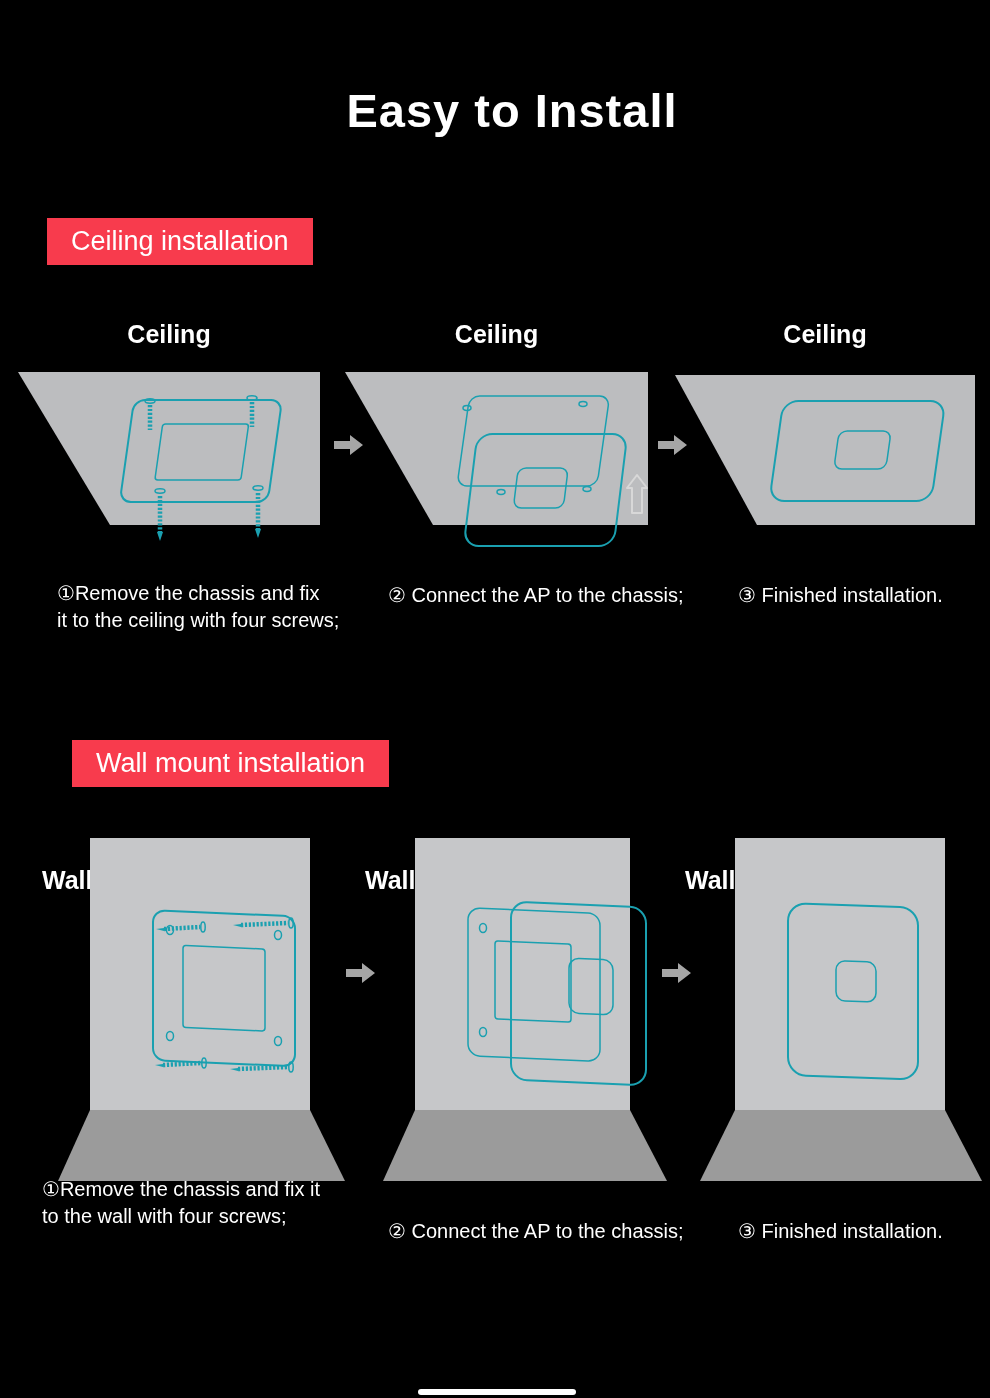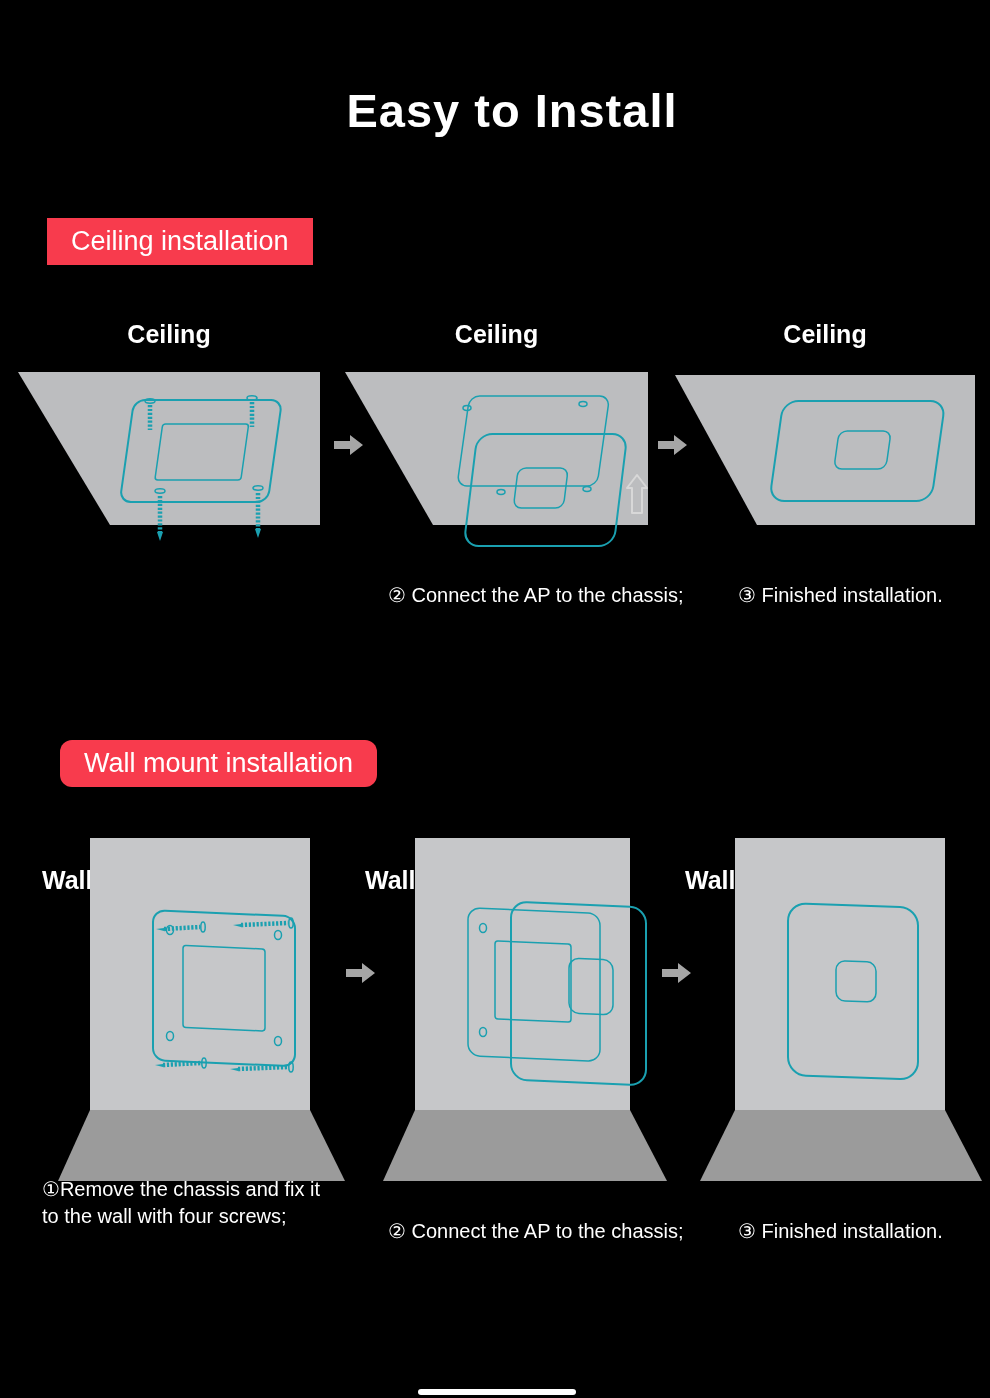--- a/index.html
+++ b/index.html
@@ -9,21 +9,21 @@
   }
   .title {
     position:absolute; top:74px; left:8px; width:100%; margin:9px;
     text-align:center; font-size:47px; font-weight:700; letter-spacing:1px; color:var(--text-white,#fff);
   }
   .badge {
     position:absolute; background:var(--badge-red,#f83b4d); color:#fff;
     font-size:27px; line-height:47px; height:47px; padding:0 24px; white-space:nowrap;
   }
   .badge-ceiling { left:47px; top:218px;text-align:right; }
-  .badge-wall    { left:60px; top:740px;border-radius:12px; }
+  .badge-wall    { left:72px; top:740px; }
   .panel-label { position:absolute; font-size:25px; font-weight:700; color:var(--text-white,#fff); }
   .lc { top:320px; text-align:center; }
   .lc1 { left:18px;  width:302px; }
   .lc2 { left:345px; width:303px; }
   .lc3 { left:675px; width:300px; }
   .lw { top:845px;margin-top:21px; }
   .lw1 { left:42px; }
   .lw2 { left:365px; }
   .lw3 { left:685px; }
   .ill { position:absolute; }
@@ -121,20 +121,22 @@
   </svg>
 
   <svg class="ill ill-c3" width="300" height="155" viewBox="0 0 300 155">
     <polygon class="ceil-face" points="0,0 300,0 300,150 82,150"></polygon>
     <g>
       <rect class="teal" x="112" y="26" width="162" height="100" rx="15" transform="skewX(-8)"></rect>
       <rect class="teal-thin" x="172" y="56" width="52" height="38" rx="8" transform="skewX(-8)"></rect>
     </g>
   </svg>
 
+  <div class="caption cap-c1">①Remove the chassis and fix
+it to the ceiling with four screws;</div>
   <div class="caption cap-c2">② Connect the AP to the chassis;</div>
   <div class="caption cap-c3">③ Finished installation.</div>
 
   <div class="badge badge-wall">Wall mount installation</div>
 
   <div class="panel-label lw lw1">Wall</div>
   <div class="panel-label lw lw2">Wall</div>
   <div class="panel-label lw lw3">Wall</div>
 
   <svg class="ill ill-w1" width="290" height="345" viewBox="0 0 290 345">

